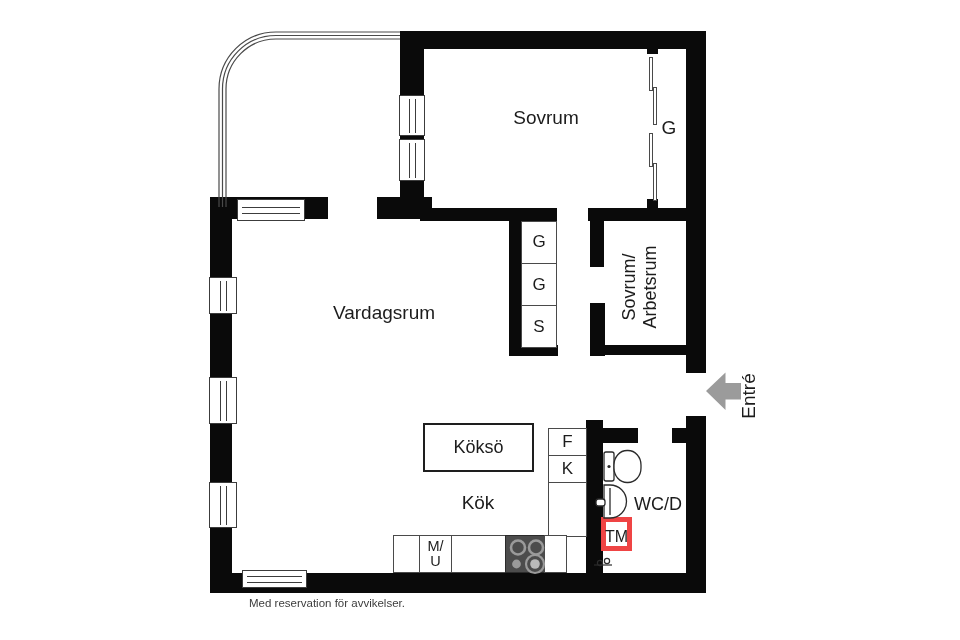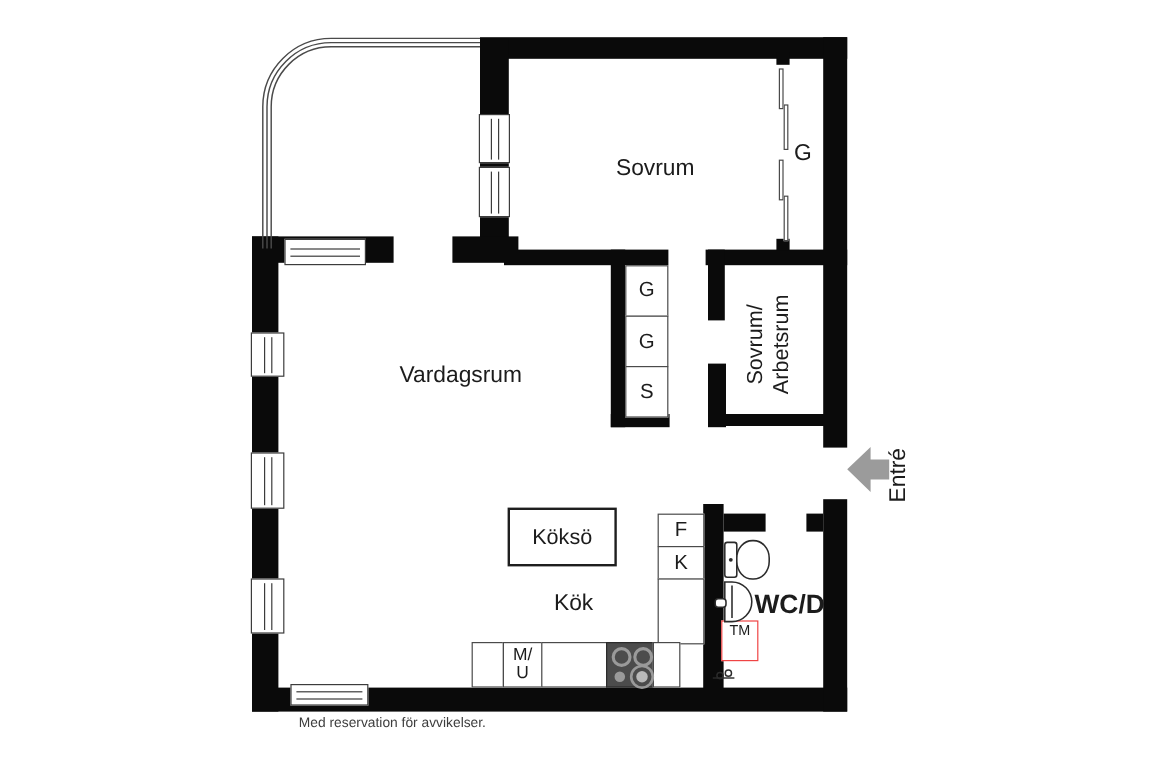--- a/index.html
+++ b/index.html
@@ -14,22 +14,22 @@
   .cellbox.v{flex-direction:column;}
   .cell{background:#fff;border:1px solid #4a4a4a;box-sizing:border-box;
         display:flex;align-items:center;justify-content:center;font-size:17px;}
   .cellbox.v .cell + .cell{margin-top:-1px;}
   .cellbox.h .cell + .cell{margin-left:-1px;}
   .lbl{position:absolute;transform:translate(-50%,-50%);white-space:nowrap;font-size:19px;}
   .lbl.rot{transform:translate(-50%,-50%) rotate(-90deg);}
   .lbl.multiline{white-space:normal;text-align:center;line-height:1.15;}
   .island{position:absolute;background:#fff;border:2px solid #1e1e1e;box-sizing:border-box;
           display:flex;align-items:center;justify-content:center;font-size:18px;}
-  .tmbox{position:absolute;background:#fff;border:1px solid #ef4444;box-sizing:border-box;
-         display:flex;align-items:flex-start;justify-content:center;font-size:12px;}
+  .tmbox{position:absolute;background:#fff;border:5px solid #ef4444;box-sizing:border-box;
+         display:flex;align-items:flex-end;justify-content:center;font-size:16px;}
   .slide{position:absolute;background:#fff;border:1px solid #4a4a4a;box-sizing:border-box;width:4px;}
   svg.overlay{position:absolute;left:0;top:0;pointer-events:none;}
   .disclaimer{position:absolute;font-size:11.5px;color:#3d3d3d;}
 </style>
 </head>
 <body>
 
 <div id="plan">
 
   <div class="wall" style="left:400px;top:31px;width:306px;height:18px;"></div>
@@ -108,21 +108,21 @@
       <div class="multiline" style="font-size:14.5px;line-height:1.05;text-align:center;">
         <span style="display:block;">M/</span>
         <span style="display:block;">U</span>
       </div>
     </div>
     <div class="cell" style="width:55px;"></div>
     <div class="cell" style="width:40px;background:#4c4c4c;border-color:#2b2b2b;"></div>
     <div class="cell" style="width:23px;"></div>
   </div>
 
-  <div class="island" style="left:423px;top:423px;width:91px;height:49px;">
+  <div class="island" style="left:423px;top:423px;width:111px;height:49px;">
     <span>Köksö</span>
   </div>
 
   <div class="tmbox" style="left:601px;top:517px;width:31px;height:34px;">
     <span>TM</span>
   </div>
 
   <svg class="overlay" width="960" height="640" viewBox="0 0 960 640">
 
     <g fill="none" stroke="#4a4a4a" stroke-width="1.2">
@@ -154,26 +154,26 @@
       <circle cx="518" cy="547.5" r="7" fill="none" stroke="#9a9a9a" stroke-width="2.6"></circle>
       <circle cx="536" cy="547.5" r="7" fill="none" stroke="#9a9a9a" stroke-width="2.6"></circle>
       <circle cx="516.5" cy="564" r="4.4" fill="#9a9a9a"></circle>
       <circle cx="535" cy="564" r="9" fill="none" stroke="#9a9a9a" stroke-width="2.2"></circle>
       <circle cx="535" cy="564" r="4.8" fill="#b9b9b9"></circle>
     </g>
 
     <polygon points="706,391 725.5,372.5 725.5,383 741,383 741,399.5 725.5,399.5 725.5,410" fill="#9b9b9b"></polygon>
   </svg>
 
-  <div class="lbl" style="left:546px;top:141px;">Sovrum</div>
+  <div class="lbl" style="left:546px;top:118px;">Sovrum</div>
   <div class="lbl" style="left:669px;top:128px;">G</div>
   <div class="lbl" style="left:384px;top:313px;">Vardagsrum</div>
   <div class="lbl rot multiline" style="left:640px;top:287px;font-size:18px;">
     <span style="display:block;">Sovrum/</span>
     <span style="display:block;">Arbetsrum</span>
   </div>
   <div class="lbl rot" style="left:749px;top:396px;">Entré</div>
   <div class="lbl" style="left:478px;top:503px;">Kök</div>
-  <div class="lbl" style="left:658px;top:504px;font-size:22px;font-weight:bold;">WC/D</div>
+  <div class="lbl" style="left:658px;top:504px;font-size:18px;">WC/D</div>
 
   <div class="disclaimer" style="left:220px;top:597px;margin-left:29px;">Med reservation för avvikelser.</div>
 
 </div>
 
 </body></html>

